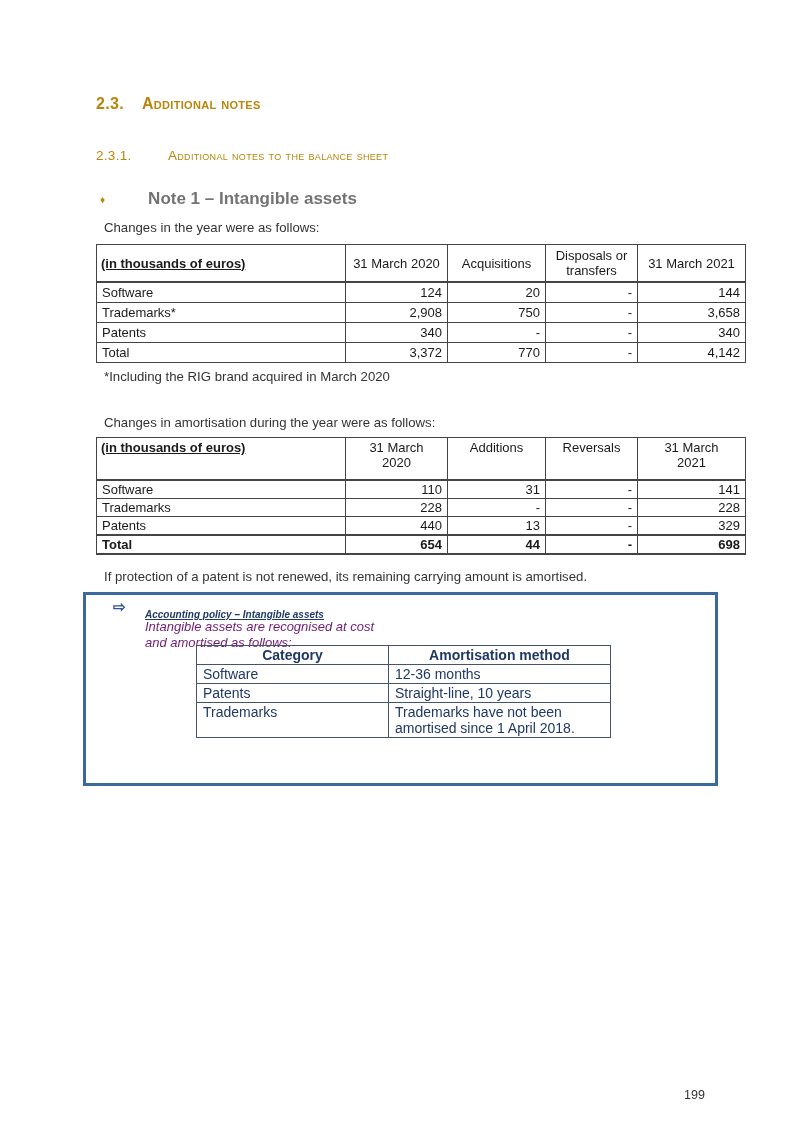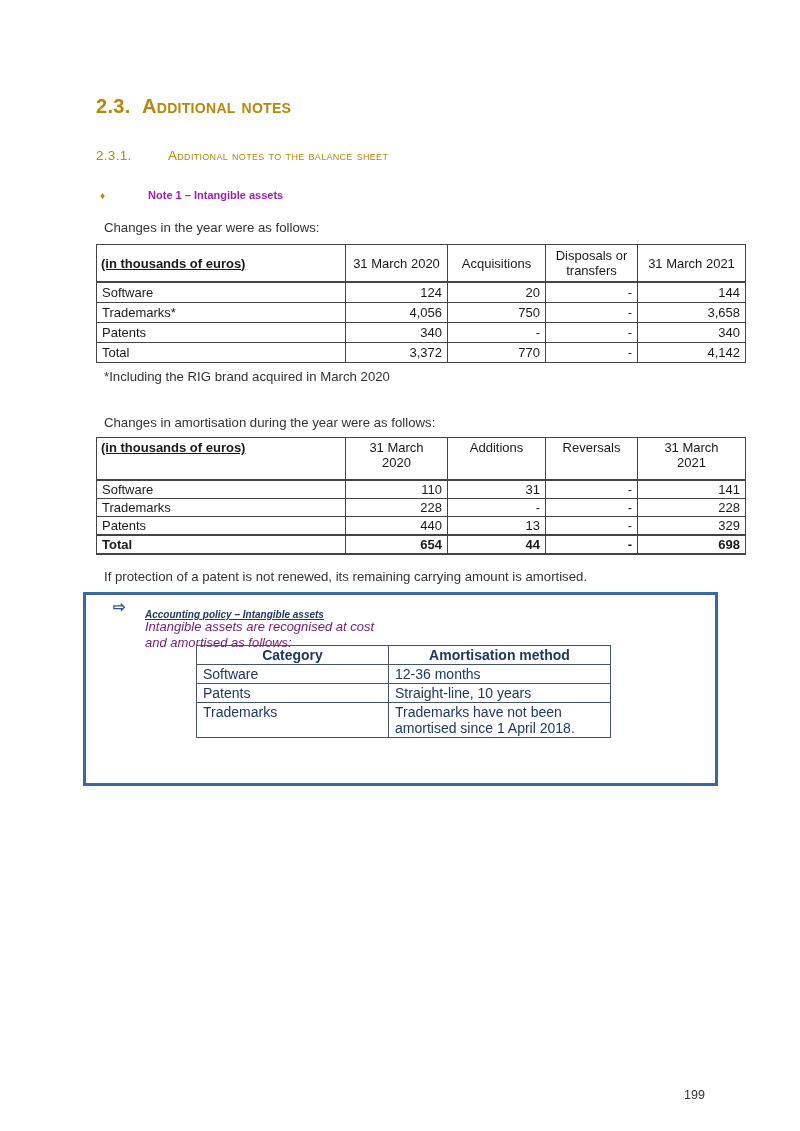--- a/index.html
+++ b/index.html
@@ -8,36 +8,36 @@
     width: 800px; height: 1131px;
     position: relative;
     font-family: "Liberation Sans", sans-serif;
     color: #262626;
   }
   .abs { position: absolute; }
 
   
   .h-section {
     left: 96px; top: 95px;
-    color: #B8860B; font-weight: bold; font-size: 20px;
+    color: #B8860B; font-weight: bold; font-size: 16px;
     font-variant: small-caps; letter-spacing: 0.3px;
     display: flex;
   }
   .h-section .num { width: 46px; font-variant: normal; }
   .h-subsection {
     left: 96px; top: 148px;
     color: #B8860B; font-weight: normal; font-size: 13.5px;
     font-variant: small-caps; letter-spacing: 0.3px;
     display: flex;
   }
   .h-subsection .num { width: 72px; font-variant: normal; }
 
   .note-line { left: 100px; top: 189px; display: flex; align-items: center; }
   .note-bullet { color: #B8860B; font-size: 10px; margin-right: 13px; }
-  .note-title { font-weight: bold; font-size: 11px; color: #a21caf; padding-left: 30px; }
+  .note-title { font-weight: bold; font-size: 17px; color: #737373; padding-left: 30px; }
 
   .body-text { font-size: 13.2px; color: #333333; }
 
   
   table.fin-table {
     border-collapse: collapse; table-layout: fixed;
     width: 649px; font-size: 13px; color: #1a1a1a;
     background: #fff;
     border-radius: 21px;
   }
@@ -135,21 +135,21 @@
   <tbody>
       <tr>
         <td>Software</td>
         <td>124</td>
         <td>20</td>
         <td>-</td>
         <td>144</td>
       </tr>
       <tr>
         <td>Trademarks*</td>
-        <td>4,056</td>
+        <td>2,908</td>
         <td>750</td>
         <td>-</td>
         <td>3,658</td>
       </tr>
       <tr>
         <td>Patents</td>
         <td>340</td>
         <td>-</td>
         <td>-</td>
         <td>340</td>

